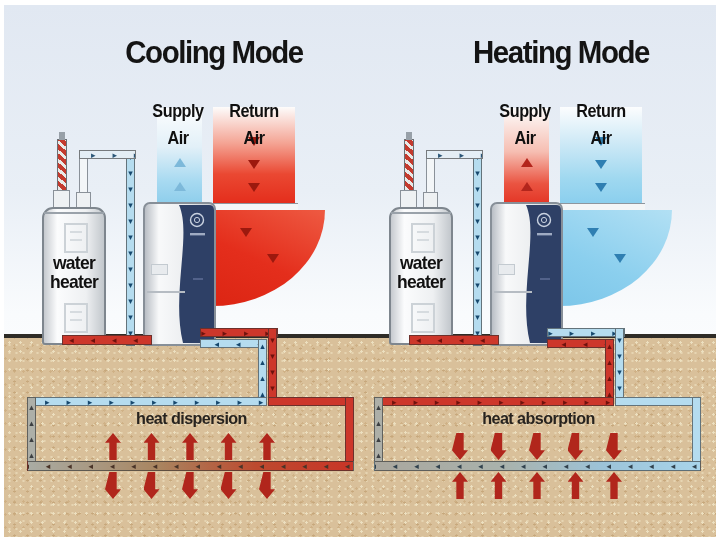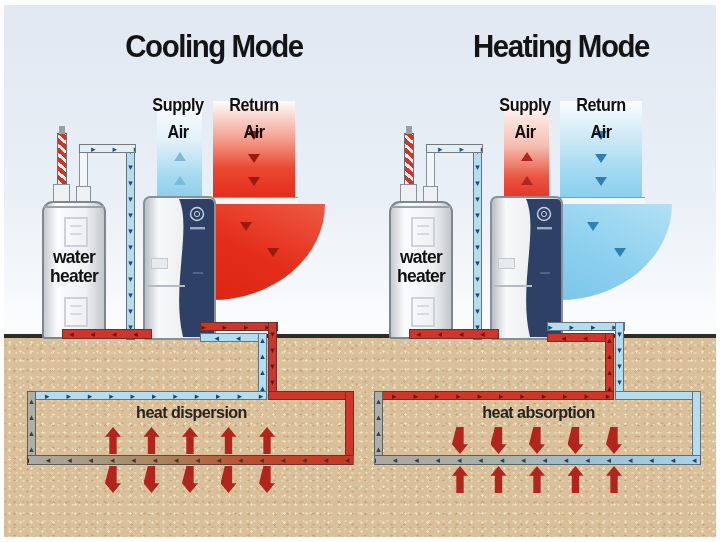--- a/index.html
+++ b/index.html
@@ -9,21 +9,21 @@
          background:linear-gradient(180deg,#e1e8f2 0%,#e9eff6 35%,#f9fbfd 58%,#fdfeff 75%);overflow:hidden;}
   .ground{position:absolute;left:0;right:0;top:329px;bottom:0;
           border-top:4px solid #2e2c27;background-color:#d9c09a;
           background-image:
             radial-gradient(#ecdfbf 1.3px, transparent 1.5px),
             radial-gradient(#c7a87c 1.1px, transparent 1.3px),
             radial-gradient(#e6d5b2 1px, transparent 1.2px),
             radial-gradient(#cfb186 1px, transparent 1.2px);
           background-size:11px 9px,13px 11px,7px 8px,9px 13px;
           background-position:0 0,4px 5px,2px 3px,6px 1px;}
-  .panel{position:absolute;top:2px;width:360px;height:380px;}
+  .panel{position:absolute;top:8px;width:360px;height:380px;}
   .panel.cooling{left:2px;}
   .panel.heating{left:349px;}
 
   .title{position:absolute;left:88px;top:22px;width:240px;text-align:center;
          font-size:31px;font-weight:bold;letter-spacing:-1.5px;color:#141414;
          transform:scaleX(.95);transform-origin:center;}
   .air-label{position:absolute;width:70px;text-align:center;font-weight:bold;
              font-size:18px;line-height:27px;color:#101010;letter-spacing:-0.5px;
              transform:scaleX(.9);z-index:6;}
   .air-label.supply{left:137px;top:85px;}

